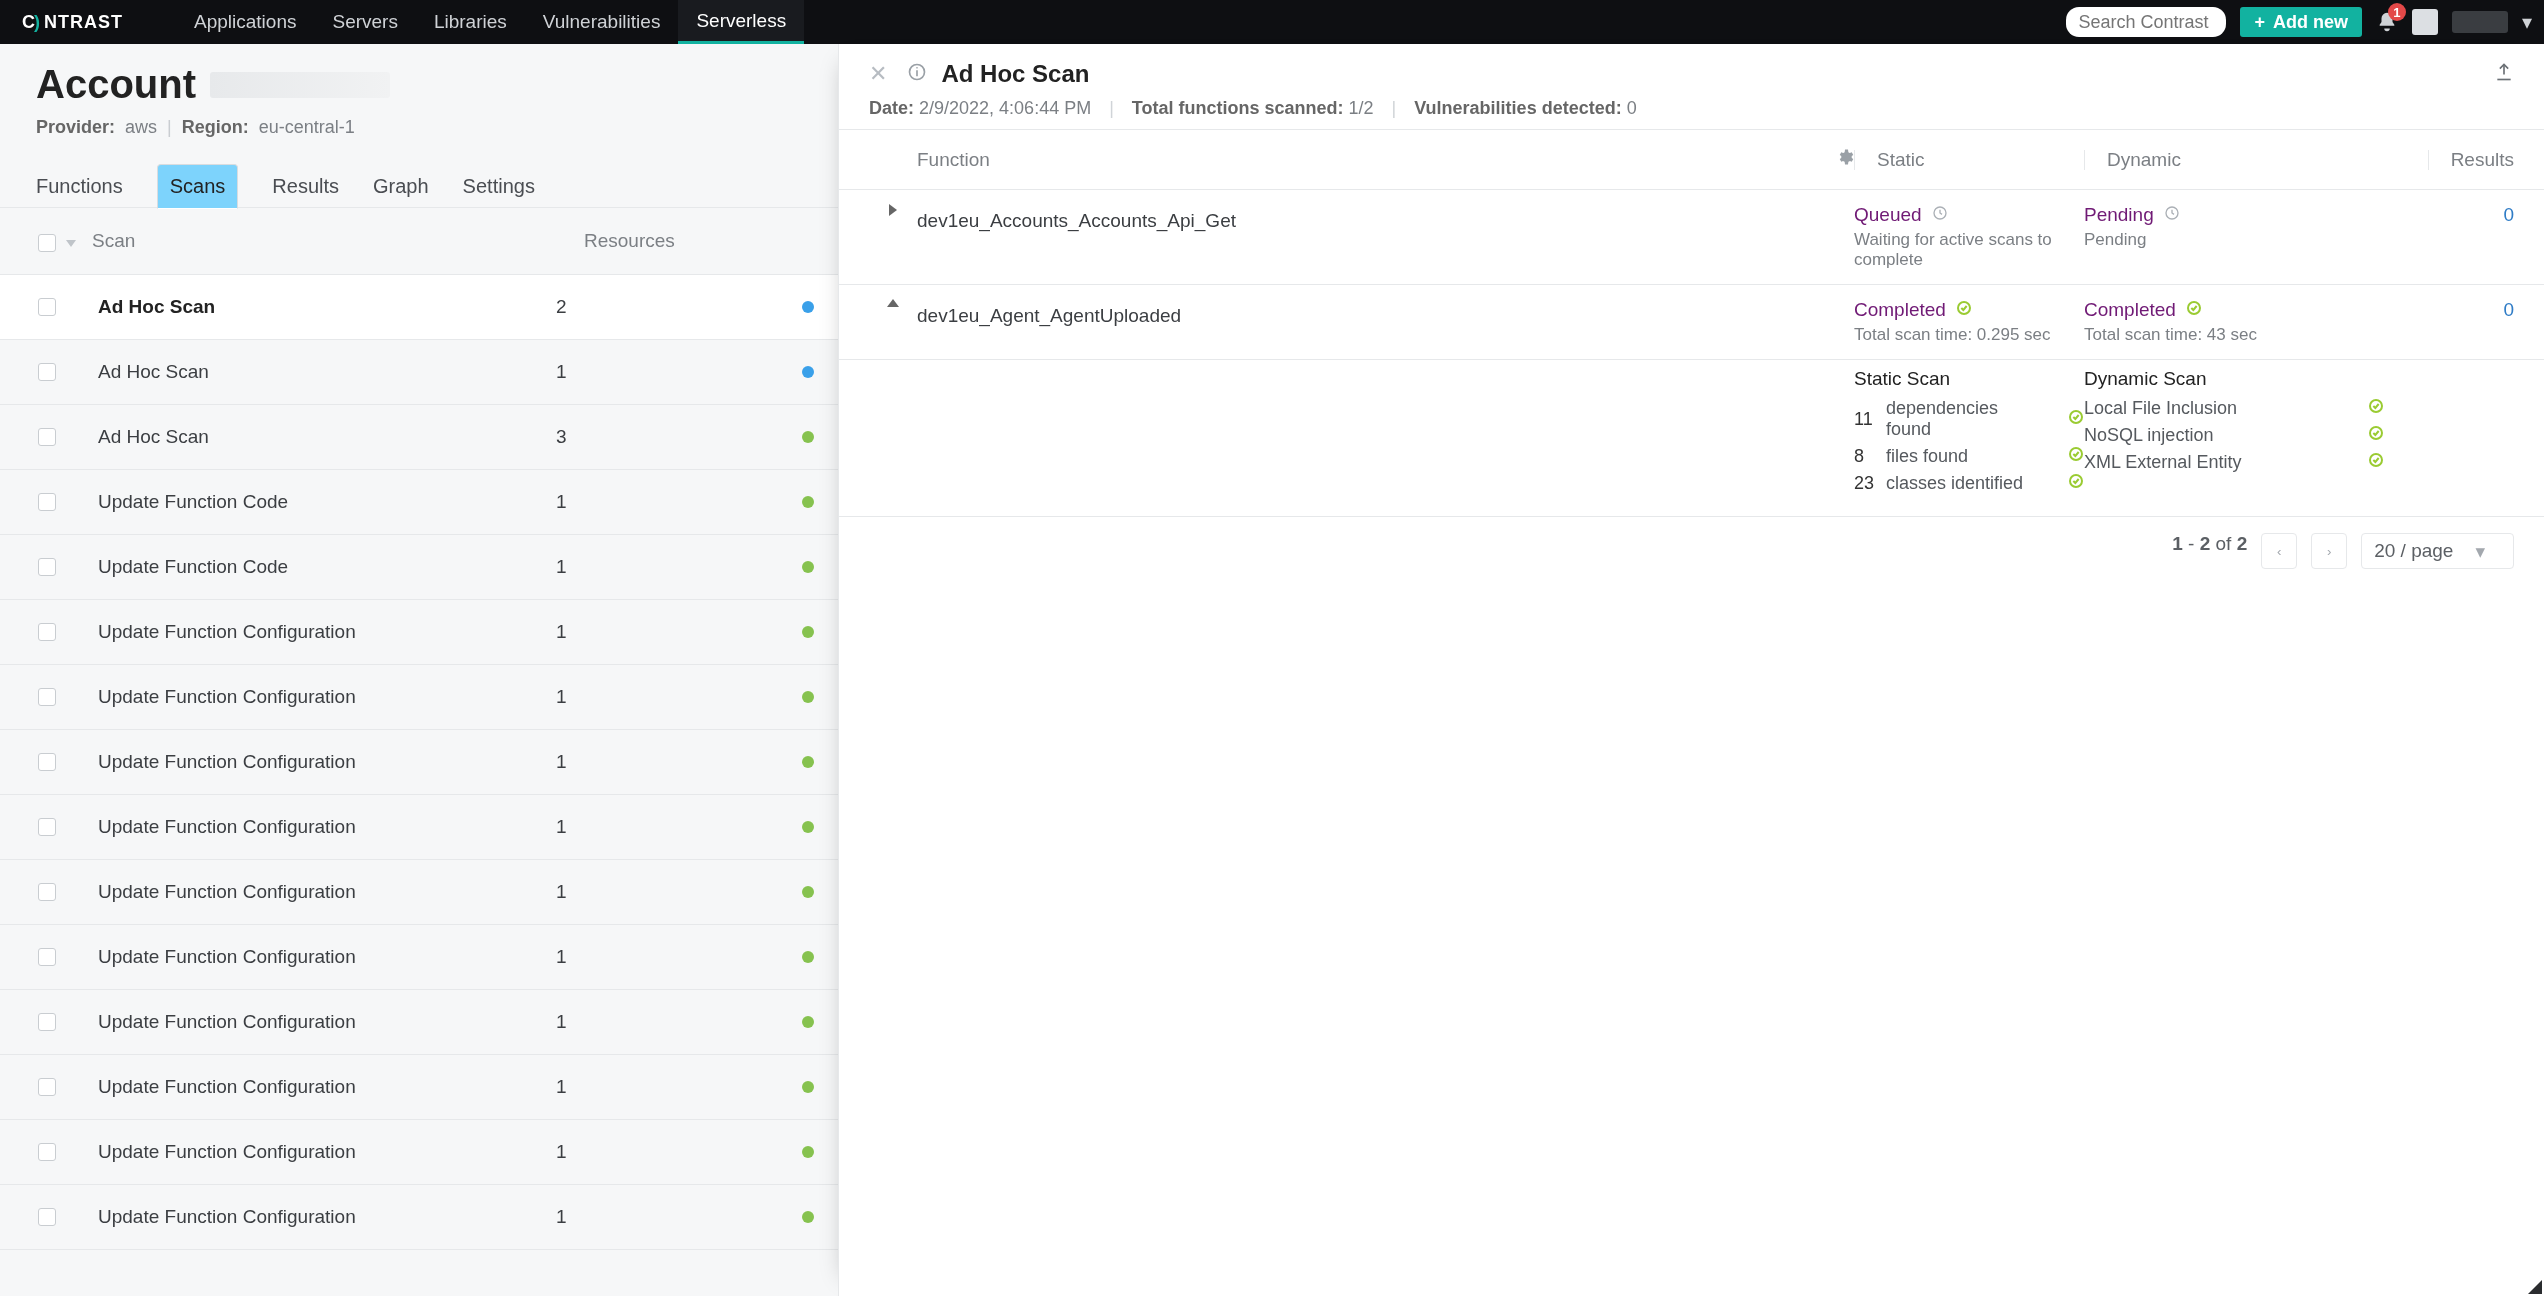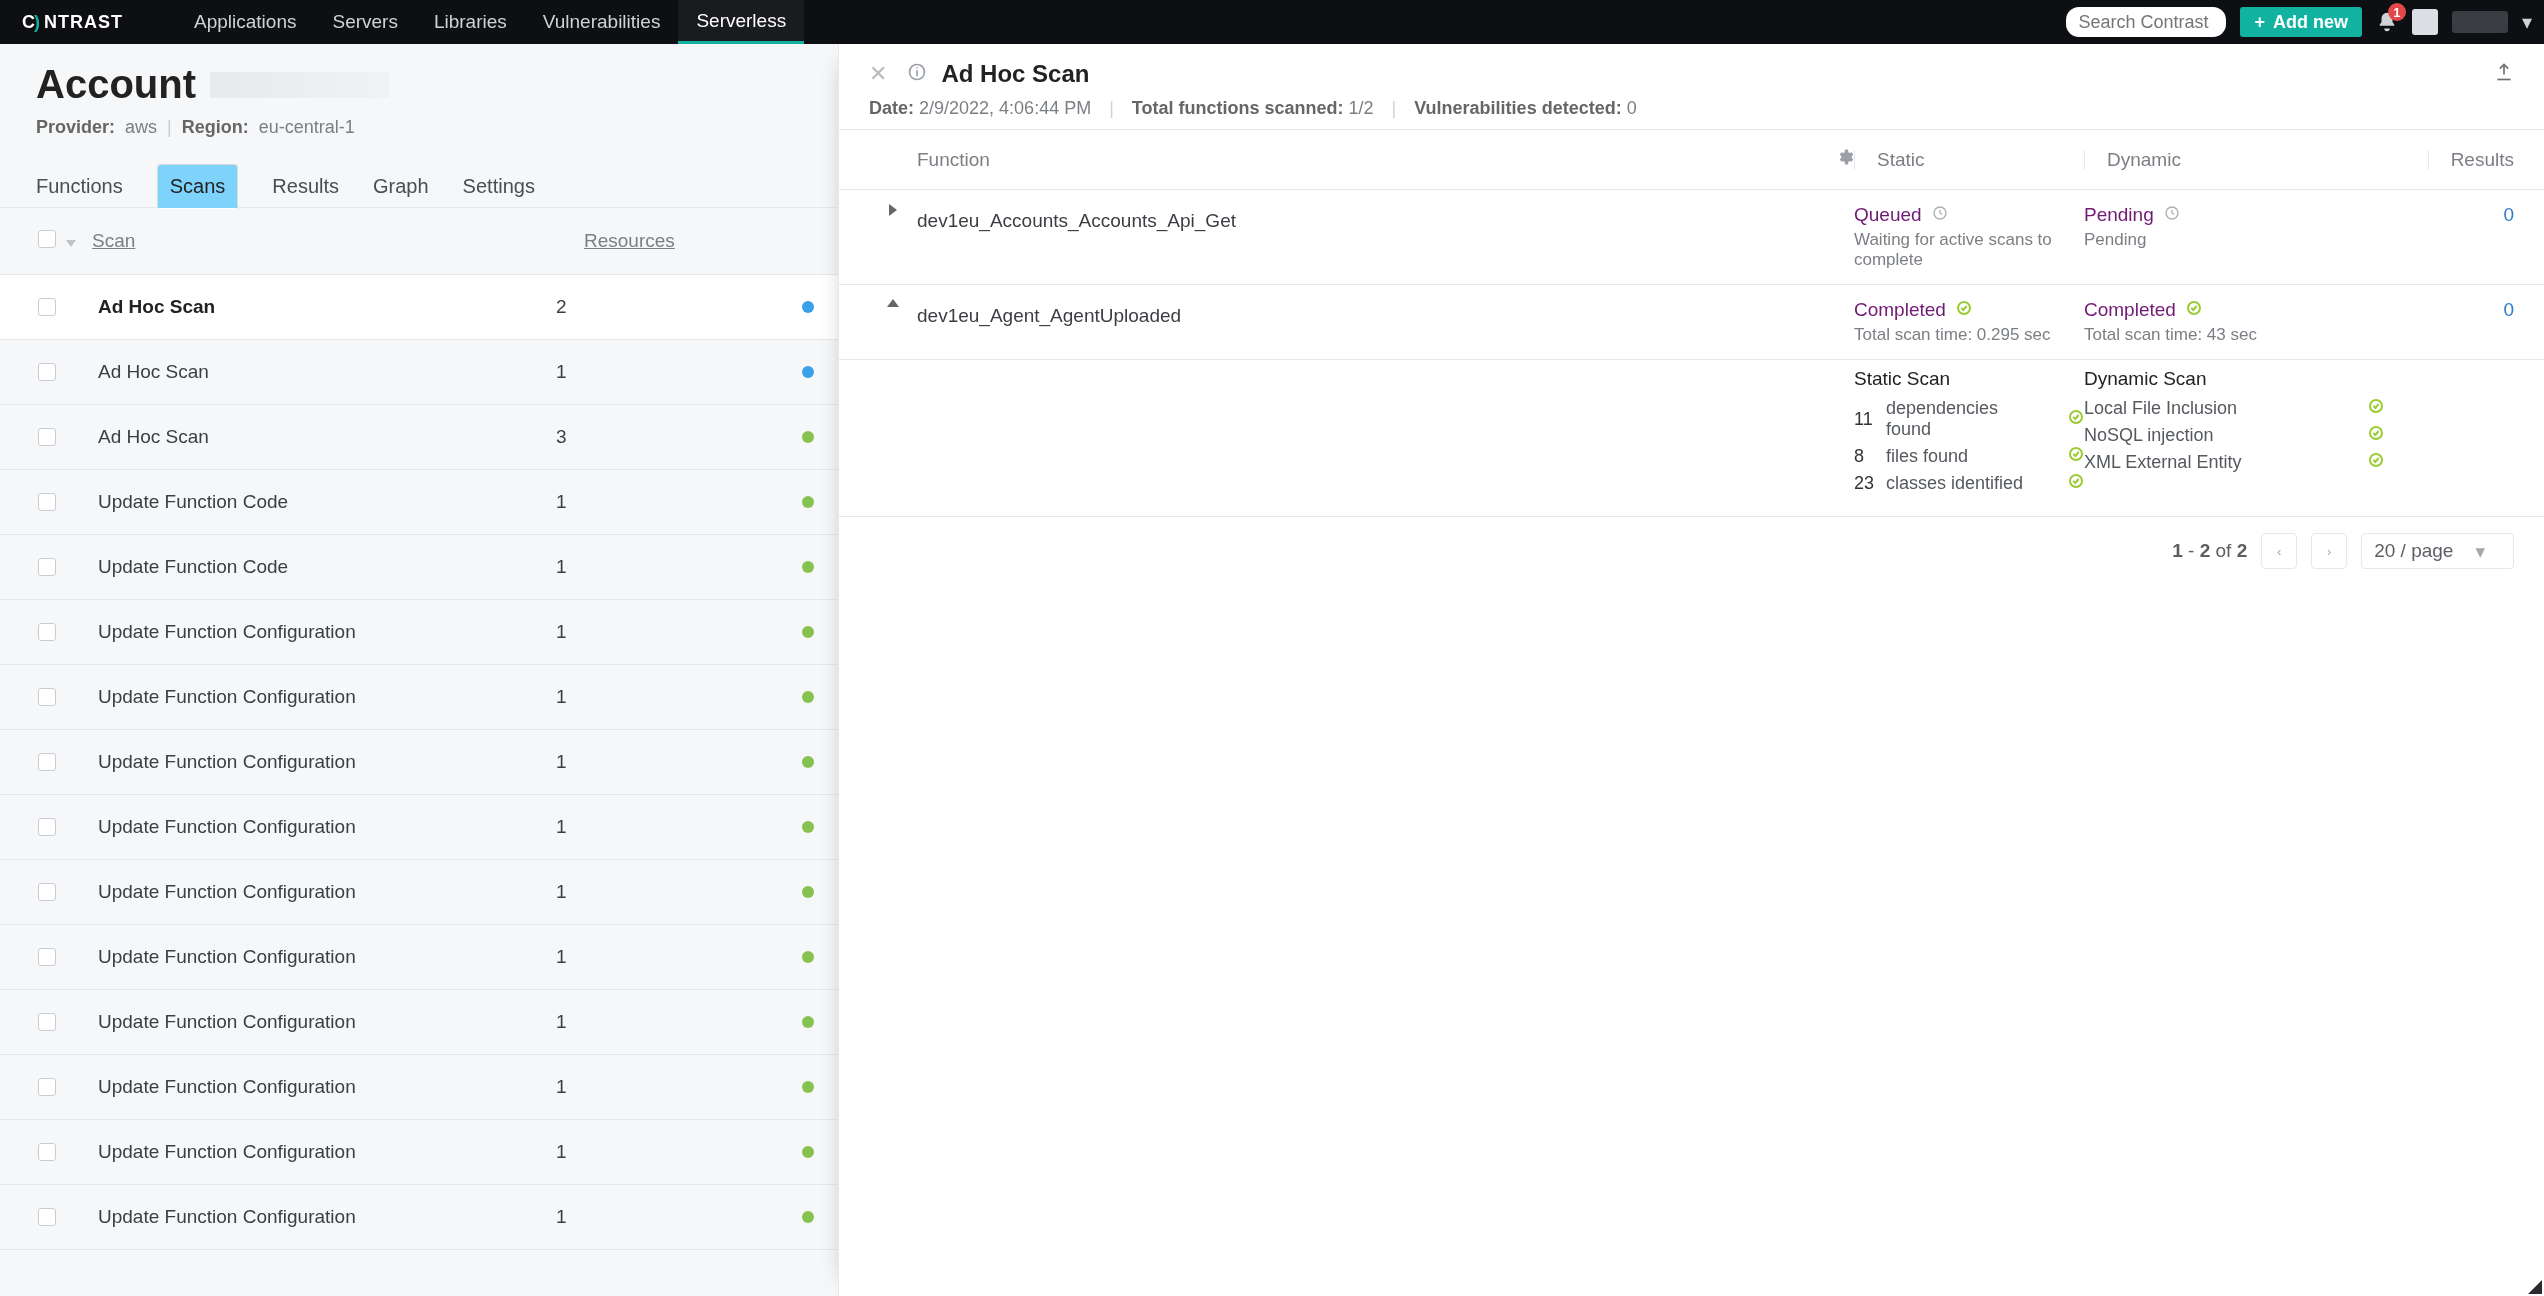--- a/index.html
+++ b/index.html
@@ -84,21 +84,21 @@
   }
   .tab{color:#4a4d52;cursor:pointer;padding:0 0 12px 0}
   .tab.active{border:1px solid #d9dcdf;border-bottom-color:#fff;border-radius:4px 4px 0 0;padding:10px 12px;background:#7dd3fc;color:#222}
   .tab:not(.active){padding-bottom:0}
 
   
   .left{
     width:838px;
   }
   .tbl-head{
-    display:flex;align-items:flex-start;gap:16px;padding:22px 24px 22px 38px;color:var(--muted);font-size:19px;border-bottom:1px solid var(--line);text-decoration:underline;
+    display:flex;align-items:flex-end;gap:16px;padding:22px 24px 22px 38px;color:var(--muted);font-size:19px;border-bottom:1px solid var(--line);
   }
   .chk{width:18px;height:18px;border:1px solid #c9cdd1;border-radius:3px;background:#fff;display:inline-block}
   .tbl-head .caret-sm{color:#bfc4c9;margin-left:-6px}
   .col-scan{flex:1}
   .col-res{width:230px}
   .rows{}
   .row{
     display:flex;align-items:center;gap:16px;padding:0 24px 0 38px;height:65px;border-bottom:1px solid var(--line);color:#3b3e42;font-size:19px;
   }
   .row .col-res{width:230px}
@@ -140,21 +140,21 @@
 
   .detail{display:grid;grid-template-columns: 48px 1fr 230px 300px 130px;padding:0 30px 16px 30px;border-bottom:1px solid var(--line)}
   .scanbox{padding-top:8px}
   .scanbox h4{margin:0 0 8px 0;font-size:19px;font-weight:400;color:#222}
   .sline{display:flex;align-items:center;gap:10px;color:#55595e;margin:6px 0;font-size:18px}
   .sline .num{color:#333;min-width:22px}
   .okicon{color:var(--green2)}
   .clockicon{color:#abb0b6}
 
   .pager{
-    display:flex;align-items:center;gap:14px;justify-content:flex-end;padding:16px 30px;color:#5b5f64;font-size:19px
+    display:flex;align-items:flex-start;gap:14px;justify-content:flex-end;padding:16px 30px;color:#5b5f64;font-size:19px
   }
   .pgbtn{width:36px;height:36px;border:1px solid var(--line);border-radius:4px;display:flex;align-items:center;justify-content:center;color:#a3a8ae;background:#fff;cursor:pointer}
   .select{height:36px;border:1px solid var(--line);border-radius:4px;padding:0 28px 0 12px;display:flex;align-items:center;gap:22px;color:#5b5f64;background:#fff}
 
   
   .tri-right{width:0;height:0;border-top:6px solid transparent;border-bottom:6px solid transparent;border-left:8px solid #666;display:inline-block}
   .tri-up{width:0;height:0;border-left:6px solid transparent;border-right:6px solid transparent;border-bottom:8px solid #666;display:inline-block}
   .tri-down-sm{width:0;height:0;border-left:5px solid transparent;border-right:5px solid transparent;border-top:7px solid #bfc4c9;display:inline-block}
 
   

